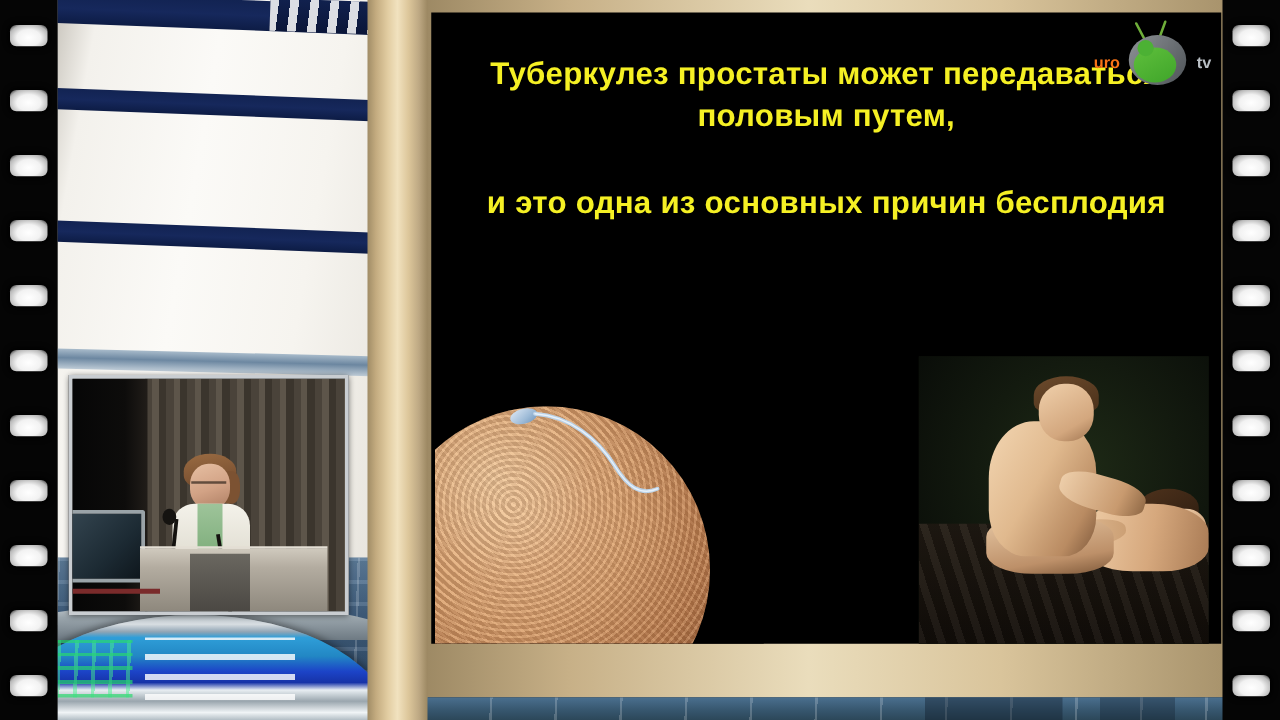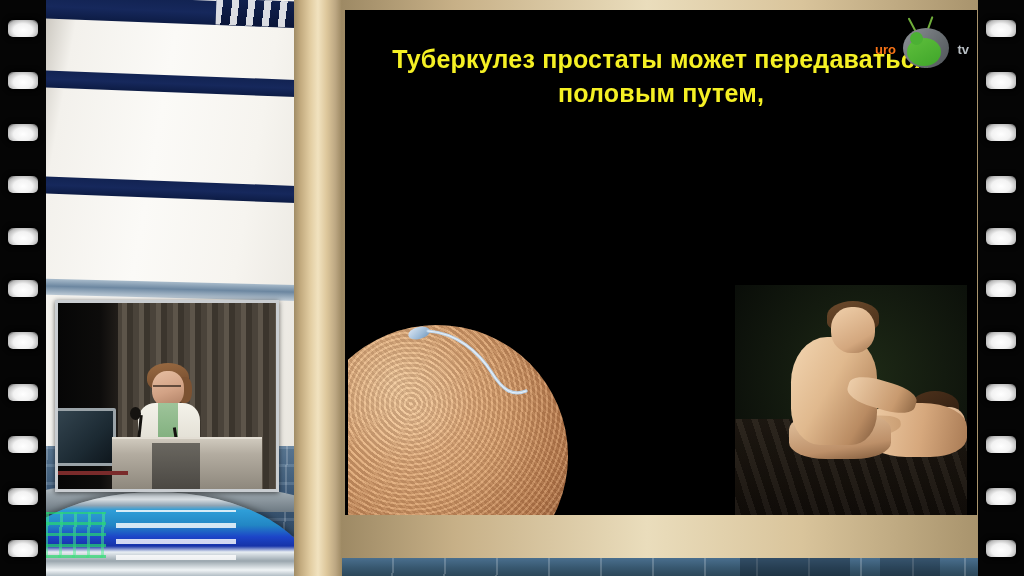--- a/index.html
+++ b/index.html
@@ -633,20 +633,21 @@
     <div class="v-podium-redline"></div>
   </div>
 
   <div id="gold-column"></div>
 
   <div id="slide-frame">
     <div id="slide">
 
       <div class="slide-text">
         <div class="para1">Туберкулез простаты может передаваться половым путем,</div>
+        <div class="para2">и это одна из основных причин бесплодия</div>
       </div>
 
       <div id="uro-logo">
         <div class="ant ant-l"></div>
         <div class="ant ant-r"></div>
         <div class="bug-body"></div>
         <div class="bug-belly"></div>
         <div class="bug-eye"></div>
         <div class="logo-uro">uro</div>
         <div class="logo-tv">tv</div>

